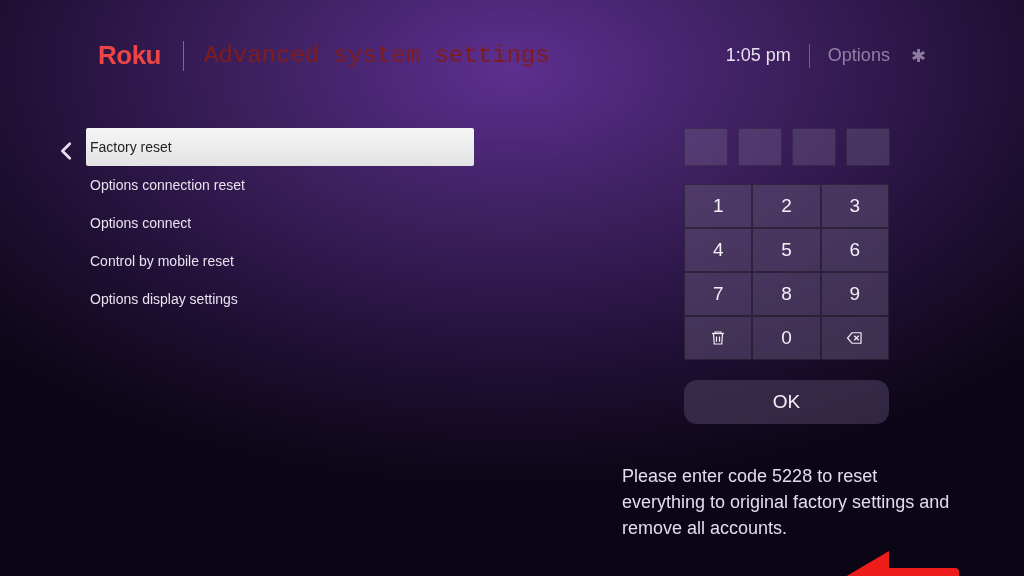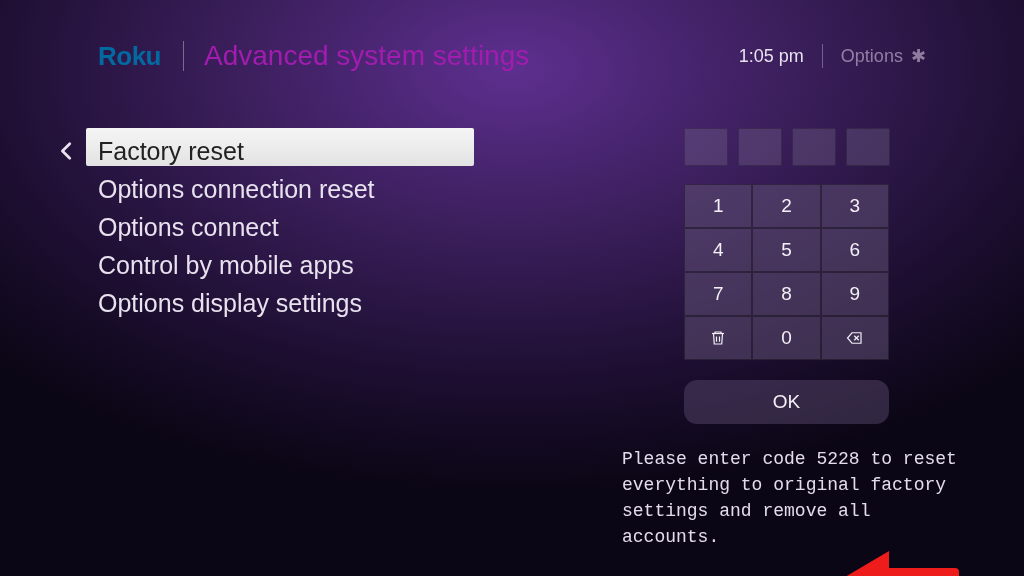--- a/index.html
+++ b/index.html
@@ -13,45 +13,46 @@
     position: absolute;
     top: 40px; left: 0; right: 0;
     display: flex;
     align-items: center;
     padding: 0 98px 0 98px;
   }
   .logo {
     font-weight: 900;
     font-size: 26px;
     letter-spacing: -0.5px;
-    color: #0369a1;
+    color: #ef4444;
     font-family: Arial, sans-serif;
   }
   .vdiv {
     width: 1px; height: 30px;
     background: rgba(255,255,255,0.35);
     margin: 0 20px 0 22px;
   }
   .page-title {
-    font-size: 28px;
-    color: #a21caf;
+    font-size: 24px;
+    color: #7f1d1d;
     font-weight: 400;
+    font-family: Liberation Mono, monospace;
   }
   .header-right {
     margin-left: auto;
     display: flex;
     align-items: center;
     gap: 18px;
   }
   .clock { font-size: 18px; color: #e8e2ef; }
   .vdiv2 { width:1px; height:24px; background: rgba(255,255,255,0.3); }
   .options {
     font-size: 18px;
     color: rgba(222,210,235,0.55);
-    display: flex; align-items:center; gap:8px;justify-content:center;
+    display: flex; align-items:center; gap:21px;justify-content:center;
   }
   .snow { font-size: 18px; color: rgba(222,210,235,0.55); }
 
   .content {
     position: absolute;
     top: 128px; left: 52px; right: 0; bottom: 0;
   }
 
   .back-chevron {
     position: absolute;
@@ -62,23 +63,23 @@
   .back-chevron svg { stroke: #e8e2ef; }
 
   .menu {
     position: absolute;
     left: 34px; top: 0;
     width: 388px;
   }
   .menu-item {
     height: 38px;
     display: flex;
-    align-items: flex-end;
-    padding: 0 12px;
-    font-size: 25px;
+    align-items: center;
+    padding: 0 4px;
+    font-size: 14px;
     color: #e8e2ef;
     cursor: pointer;
   }
   .menu-item.selected {
     background: linear-gradient(#f5f5f5,#e3e3e3);
     color: #222;
     border-radius: 2px;
     font-weight: 500;
   }
 
@@ -126,27 +127,26 @@
     height: 44px;
     background: rgba(80,65,100,0.55);
     display:flex; align-items:center; justify-content:center;
     font-size: 19px;
     color: #f4f0f8;
     cursor:pointer;
     border-radius:13px;
   }
 
   .instruction {
-    margin-top: 22px;
+    margin-top: 39px;
     margin-left: 10px;
     width: 340px;
     font-size: 18px;
     line-height: 1.45;
     color: #e3dcec;
-    font-family: Liberation Mono, monospace;
   }
 
   .arrow-annot {
     position:absolute;
     left: 793px;
     top: 415px;
     width: 120px; height: 64px;
     pointer-events:none;
   }
 </style>
@@ -179,21 +179,21 @@
     <div class="menu-item selected">
         <span>Factory reset</span>
       </div>
     <div class="menu-item">
         <span>Options connection reset</span>
       </div>
     <div class="menu-item">
         <span>Options connect</span>
       </div>
     <div class="menu-item">
-        <span>Control by mobile apps</span>
+        <span>Control by mobile reset</span>
       </div>
     <div class="menu-item">
         <span>Options display settings</span>
       </div>
   </div>
 
   <div class="right-col">
 
     <div class="code-boxes">
       <div class="code-box"></div>

